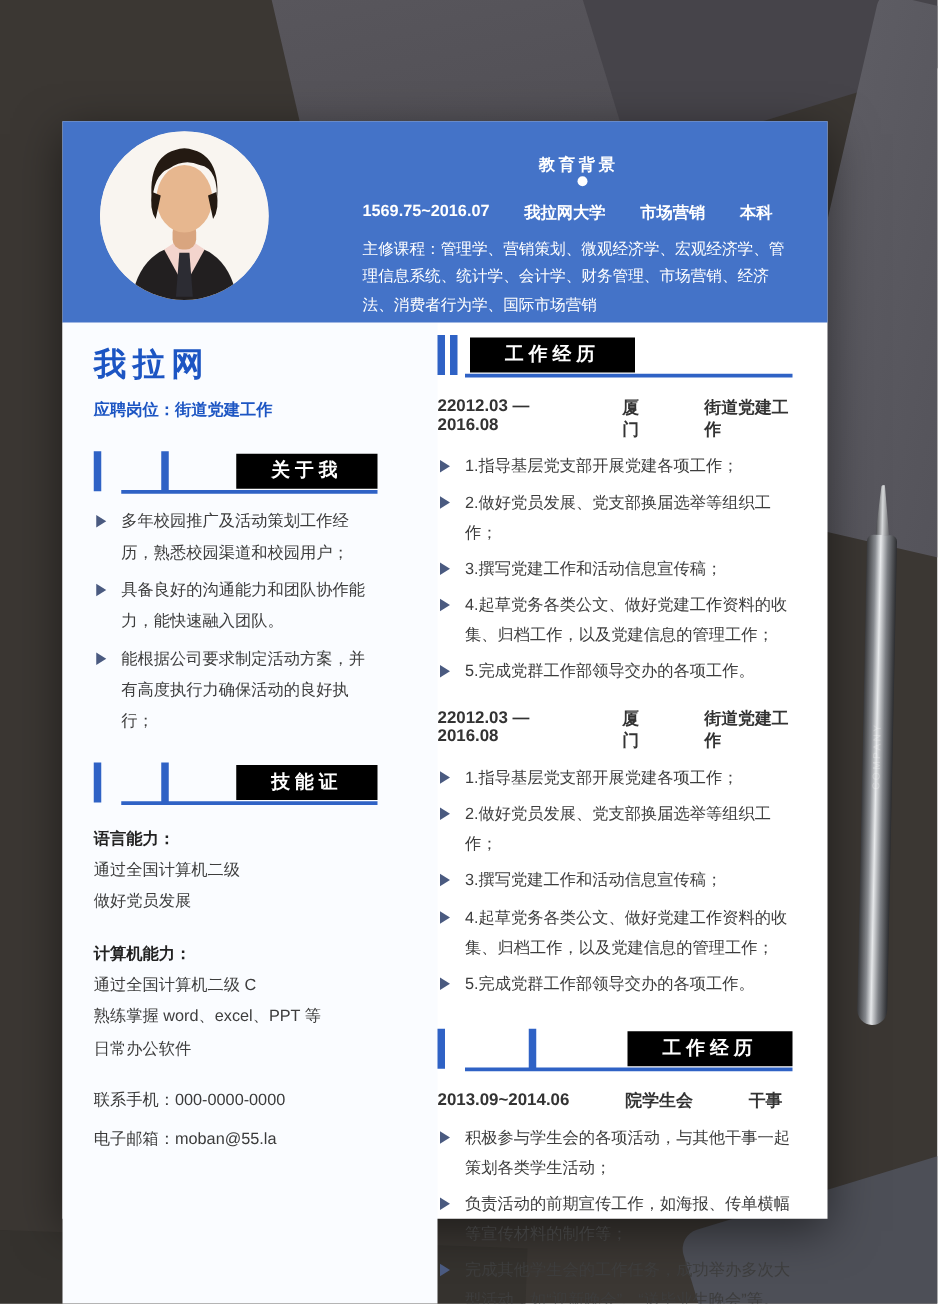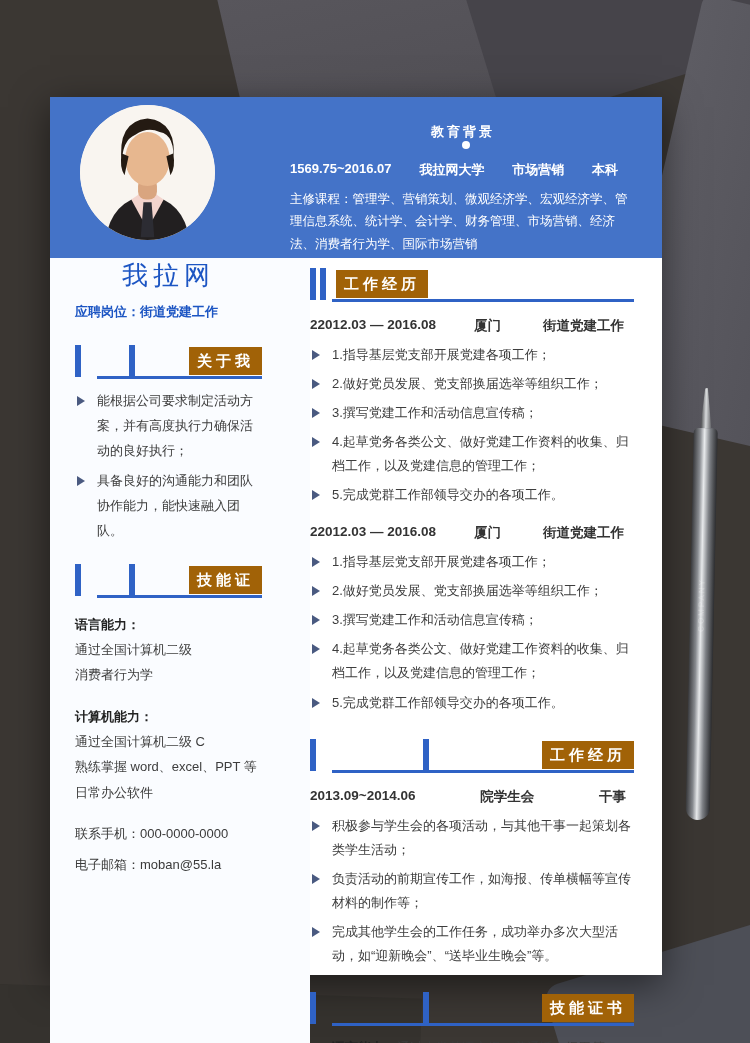--- a/index.html
+++ b/index.html
@@ -36,41 +36,41 @@
   .edu-line { flex:1; height:2px; background:#fff; }
   .edu-row { display:flex; justify-content:space-between; padding-right:18px; font-size:13px; font-weight:bold; margin-bottom:9px; }
   .edu-courses { font-size:12.5px; line-height:1.78; }
 
   
   .cols { display:flex; }
   .left-col { flex:0 0 238px; padding:0 48px 0 25px; background:#fafcff; min-height:717px; }
   .right-col { flex:1; padding:0 28px 0 0; }
 
   
-  .logo { text-align:center; font-size:26px; font-weight:normal; letter-spacing:5px; color:#1c55c3; }
+  .logo { margin-top:16px; font-size:26px; font-weight:bold; letter-spacing:5px; color:#1c55c3; }
   .position { margin-top:10px; font-size:13px; font-weight:bold; color:#1c55c3; }
 
   .sec-head { position:relative; display:flex; align-items:center; height:32px; }
   .sec-head .bar { width:6px; height:32px; background:#2f62c5; margin-right:4px; flex:0 0 auto; }
-  .sec-head .box { height:28px; line-height:28px; background:#a16207; color:#fff; font-size:15px; font-weight:bold; letter-spacing:4px; padding:0 8px; margin-left:6px; white-space:nowrap; }
+  .sec-head .box { height:28px; line-height:28px; background:#000000; color:#fff; font-size:15px; font-weight:bold; letter-spacing:4px; padding:0 28px; margin-left:6px; white-space:nowrap; }
   .sec-head .rule { position:absolute; left:22px; right:0; bottom:-2px; height:3px; background:#2f62c5; }
 
   .mt24 { margin-top:24px;justify-content:space-between; } .mt20 { margin-top:20px;gap:44px; } .mt10 { margin-top:10px; }
 
   .blist { margin-top:12px; }
   .bitem { display:flex; margin-bottom:5px; font-size:13px; line-height:1.92; color:#3d3d3d; }
   .arr { flex:0 0 auto; width:0; height:0; border-left:8px solid #4a5a80; border-top:5px solid transparent; border-bottom:5px solid transparent; margin:7px 12px 0 2px; }
 
   .skill-group { margin-top:16px; font-size:13px; line-height:1.95; color:#3d3d3d; }
   .skill-group .glabel { font-weight:bold; color:#222; }
 
   .contact { margin-top:14px; font-size:13px; line-height:2.35; color:#3a3a3a; }
 
   
-  .entry-head { display:flex; font-size:13.5px; font-weight:bold; color:#333; margin-top:17px; margin-bottom:8px;text-align:right; }
+  .entry-head { display:flex; font-size:13.5px; font-weight:bold; color:#333; margin-top:17px; margin-bottom:8px; }
   .entry-head .org { margin-left:38px; }
   .entry-head .role { margin-left:42px; }
   .entry-head.spread { justify-content:space-between; padding-right:8px; }
   .entry-head.spread .org, .entry-head.spread .role { margin-left:0; }
 
   .duty { display:flex; font-size:13px; line-height:1.85; color:#3d3d3d; margin-bottom:5px; }
   .duty .txt { flex:1; }
   .cert .glabel { font-weight:bold; color:#222; }
 </style>
 </head>
@@ -130,38 +130,42 @@
 
         <div class="sec-head mt24">
           <span class="bar"></span>
           <span class="bar"></span>
           <span class="box">关于我</span>
           <span class="rule"></span>
         </div>
         <div class="blist">
           <div class="bitem">
             <span class="arr"></span>
+            <span class="txt">多年校园推广及活动策划工作经历，熟悉校园渠道和校园用户；</span>
+          </div>
+          <div class="bitem">
+            <span class="arr"></span>
+            <span class="txt">具备良好的沟通能力和团队协作能力，能快速融入团队。</span>
+          </div>
+          <div class="bitem">
+            <span class="arr"></span>
             <span class="txt">能根据公司要求制定活动方案，并有高度执行力确保活动的良好执行；</span>
-          </div>
-          <div class="bitem">
-            <span class="arr"></span>
-            <span class="txt">具备良好的沟通能力和团队协作能力，能快速融入团队。</span>
           </div>
         </div>
 
         <div class="sec-head mt20">
           <span class="bar"></span>
           <span class="bar"></span>
           <span class="box">技能证</span>
           <span class="rule"></span>
         </div>
         <div class="skill-group">
           <div class="glabel">语言能力：</div>
           <div>通过全国计算机二级</div>
-          <div>消费者行为学</div>
+          <div>做好党员发展</div>
         </div>
         <div class="skill-group mt20">
           <div class="glabel">计算机能力：</div>
           <div>通过全国计算机二级 C</div>
           <div>熟练掌握 word、excel、PPT 等</div>
           <div>日常办公软件</div>
         </div>
 
         <div class="contact">
           <div><span>联系手机：</span><span>000-0000-0000</span></div>

